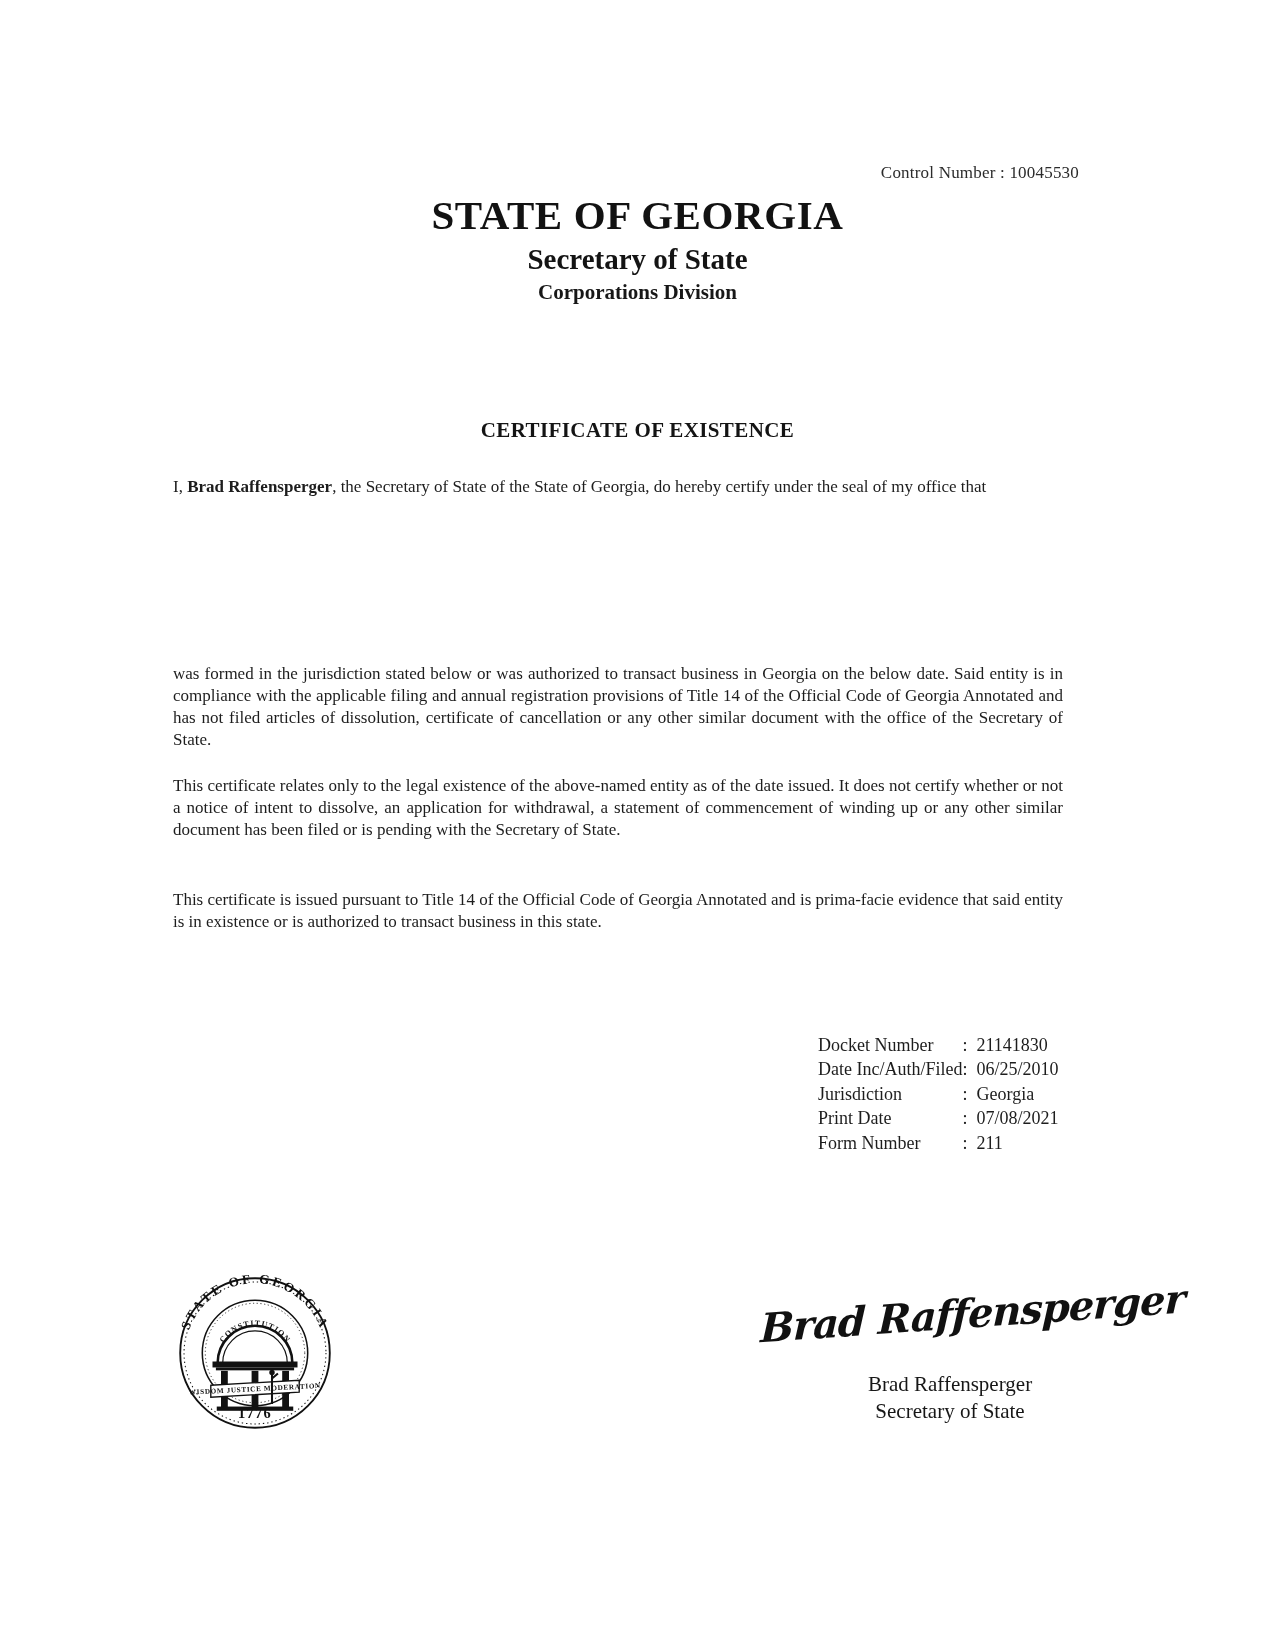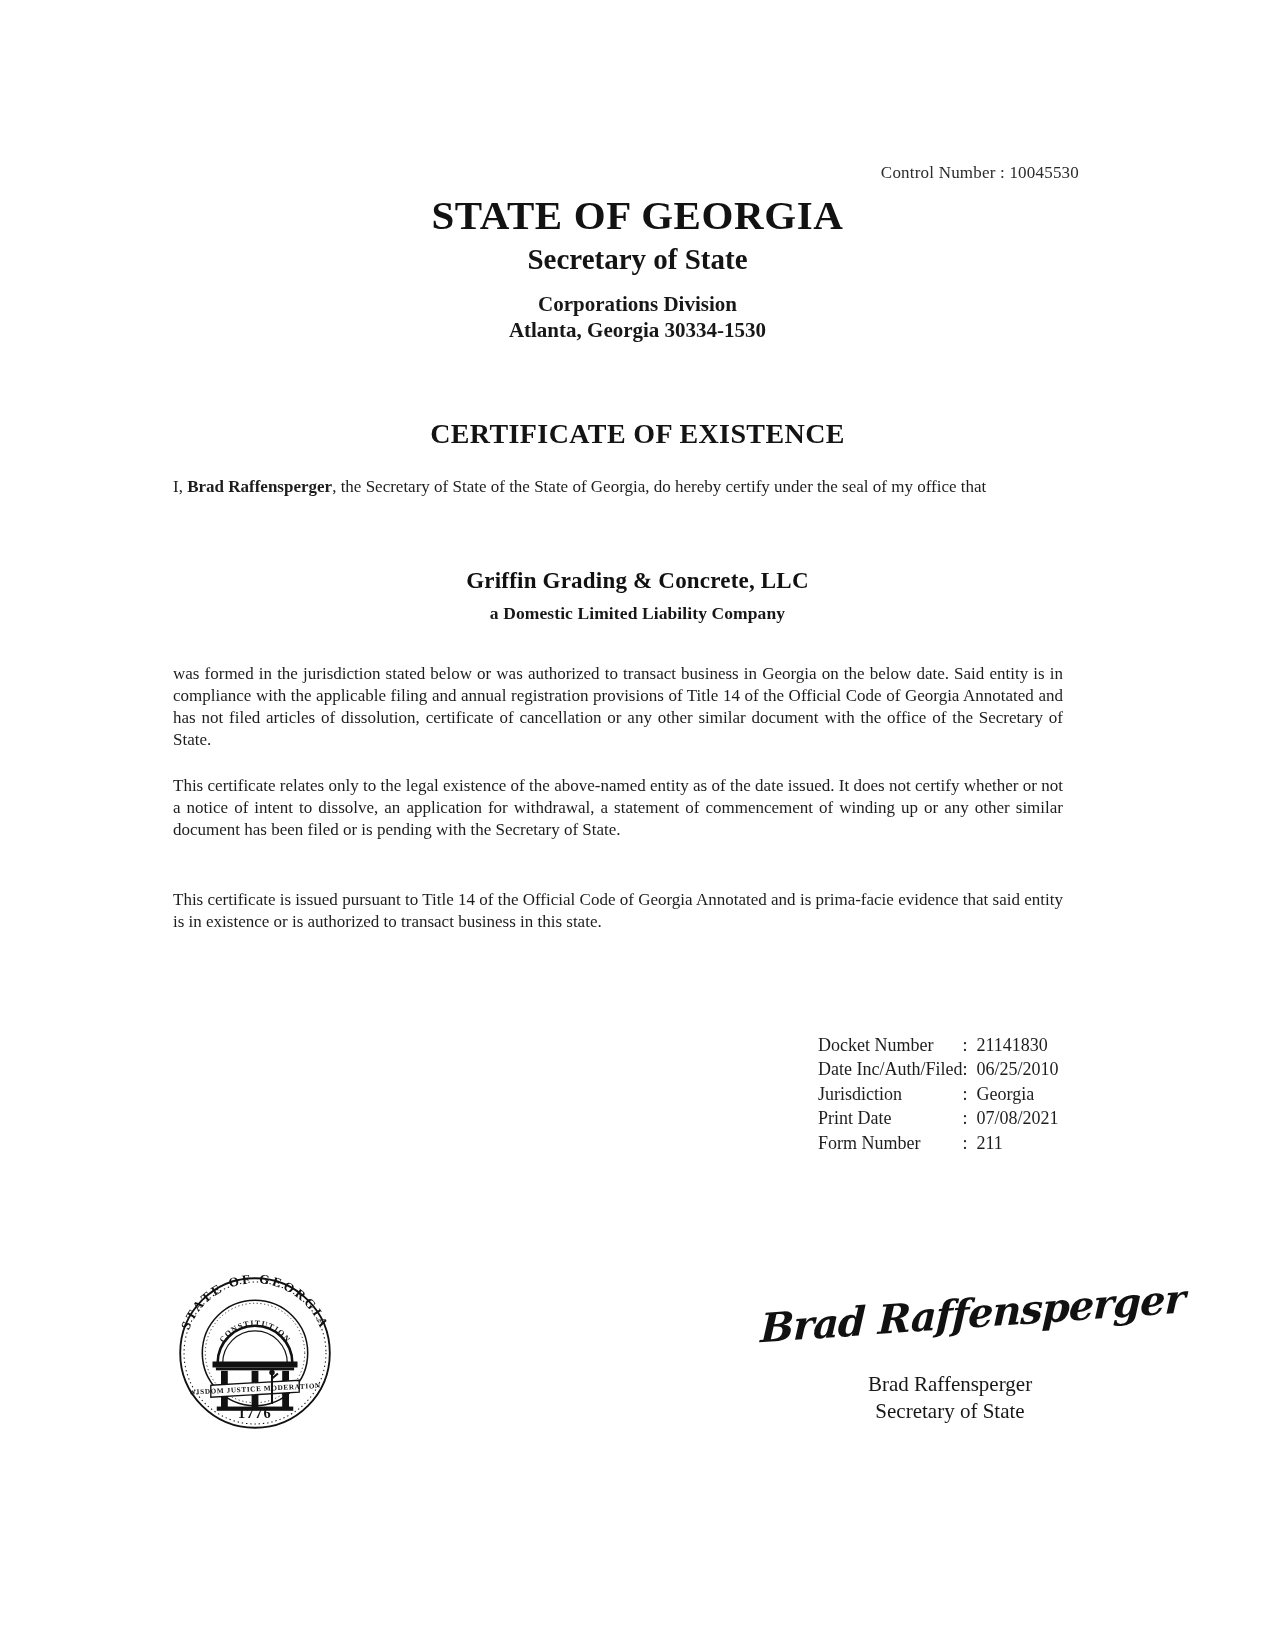--- a/index.html
+++ b/index.html
@@ -51,30 +51,30 @@
     margin-top: 7px;
     line-height: 1.1;
     color: #141414;
   }
   .lh-line {
     font-size: 21px;
     font-weight: bold;
     line-height: 1.22;
     color: #171717;
   }
-  .lh-line.first { margin-top: 16px; }
+  .lh-line.first { margin-top: 4px; }
 
   
   .cert-title {
     position: absolute;
     top: 418px;
     left: 0;
     width: 1275px;
     text-align: center;
-    font-size: 28px;
+    font-size: 21px;
     font-weight: bold;
     letter-spacing: 0.4px;
     color: #141414;
   }
   .para {
     font-size: 17px;
     line-height: 1.285;
     text-align: justify;
     color: #1d1d1d;
   }
@@ -174,33 +174,28 @@
 <body>
 
 <div class="page">
 
   <div class="control-number">Control Number : 10045530</div>
 
   <div class="letterhead">
     <div class="lh-state">STATE OF GEORGIA</div>
     <div class="lh-sos">Secretary of State</div>
     <div class="lh-line first">Corporations Division</div>
-    <div class="lh-line">Atlanta, Georgia 30334-1530</div>
   </div>
 
   <div class="cert-title">CERTIFICATE OF EXISTENCE</div>
 
   <div class="intro para">
     <span>I, </span><b>Brad Raffensperger</b><span>, the Secretary of State of the State of Georgia, do hereby certify under the seal of my office that</span>
   </div>
 
-  <div class="entity">
-    <div class="entity-name">Griffin Grading &amp; Concrete, LLC</div>
-    <div class="entity-type">a Domestic Limited Liability Company</div>
-  </div>
 
   <div class="p1 para">was formed in the jurisdiction stated below or was authorized  to transact business in Georgia on the below date. Said entity is in compliance  with  the applicable filing and annual registration provisions of Title 14 of the Official Code of Georgia Annotated and has not filed articles of dissolution, certificate of cancellation or any other similar document with the office of the Secretary of State.</div>
   <div class="p2 para">This certificate relates only to the legal existence of the above-named entity as of the date issued. It does not  certify whether or not a notice of intent to dissolve, an application  for withdrawal, a statement of commencement of winding up or any other similar document has been filed or is pending with the  Secretary of State.</div>
   <div class="p3 para">This certificate is issued pursuant to Title 14 of the Official Code of Georgia Annotated and is prima-facie evidence that said entity is in existence or is authorized to transact business in this state.</div>
 
   <div class="details">
     <table>
       <tbody>
           <tr>
             <td class="det-label">Docket Number</td>

